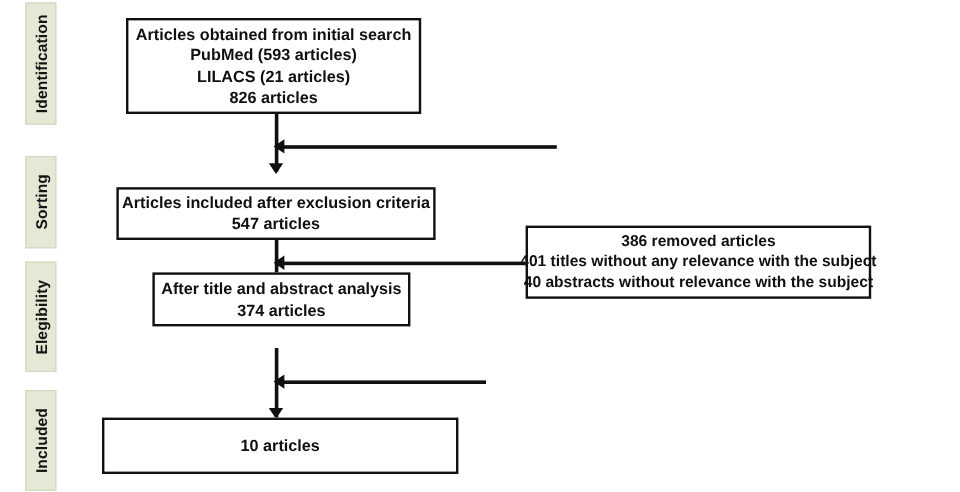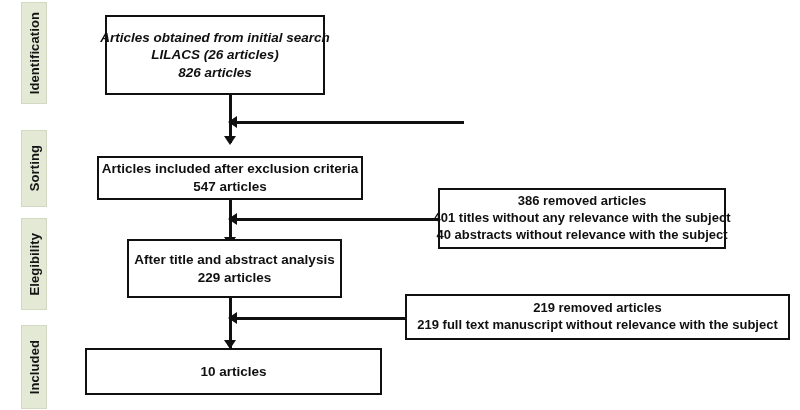--- a/index.html
+++ b/index.html
@@ -119,45 +119,42 @@
 
   <div class="hline" style="left:232px; top:218px; width:206px;"></div>
   <div class="arrow-left" style="left:228px; top:213px;"></div>
 
   <div class="vline" style="left:229px; top:290px; height:58px;"></div>
   <div class="arrow-down" style="left:224px; top:340px;"></div>
 
   <div class="hline" style="left:232px; top:317px; width:173px;"></div>
   <div class="arrow-left" style="left:228px; top:312px;"></div>
 
-  <div class="flow-box" style="left:105px; top:15px; width:220px; height:80px;font-style:italic;">
+  <div class="flow-box" style="left:105px; top:15px; width:246px; height:80px;">
     <span class="line">Articles obtained from initial search</span>
-    <span class="line">LILACS (26 articles)</span>
+    <span class="line">PubMed (593 articles)</span>
+    <span class="line">LILACS (21 articles)</span>
     <span class="line">826 articles</span>
   </div>
 
   <div class="flow-box" style="left:97px; top:156px; width:266px; height:44px;">
     <span class="line">Articles included after exclusion criteria</span>
     <span class="line">547 articles</span>
   </div>
 
-  <div class="flow-box" style="left:127px; top:239px; width:215px; height:59px;">
+  <div class="flow-box" style="left:127px; top:227px; width:215px; height:45px;">
     <span class="line">After title and abstract analysis</span>
-    <span class="line">229 articles</span>
+    <span class="line">374 articles</span>
   </div>
 
   <div class="flow-box" style="left:85px; top:348px; width:297px; height:47px;">
     <span class="line">10 articles</span>
   </div>
 
 
   <div class="flow-box side-box" style="left:438px; top:188px; width:288px; height:61px;">
     <span class="line">386 removed articles</span>
     <span class="line">401 titles without any relevance with the subject</span>
     <span class="line">40 abstracts without relevance with the subject</span>
   </div>
 
-  <div class="flow-box side-box" style="left:405px; top:294px; width:385px; height:46px;">
-    <span class="line">219 removed articles</span>
-    <span class="line">219 full text manuscript without relevance with the subject</span>
-  </div>
 
 </div>
 
 </body></html>

